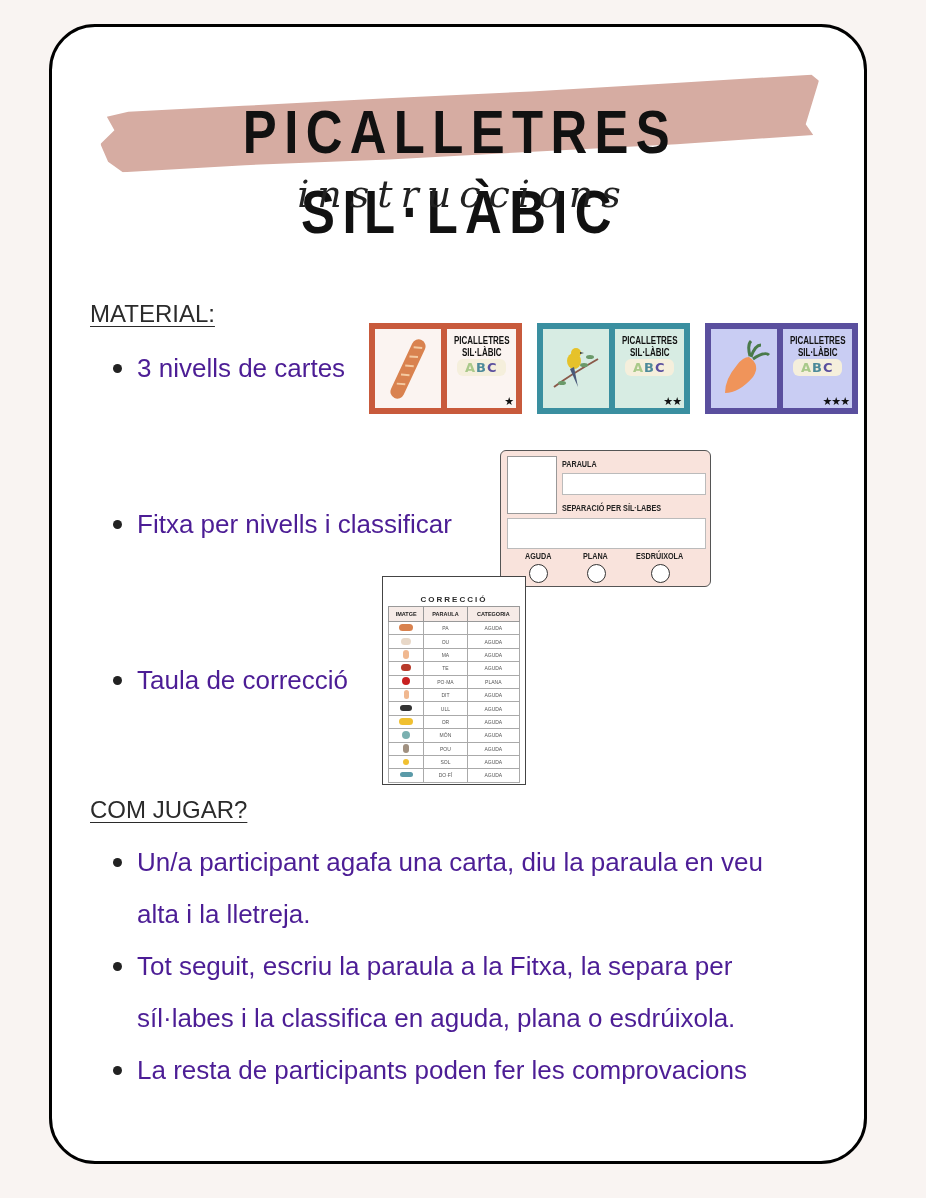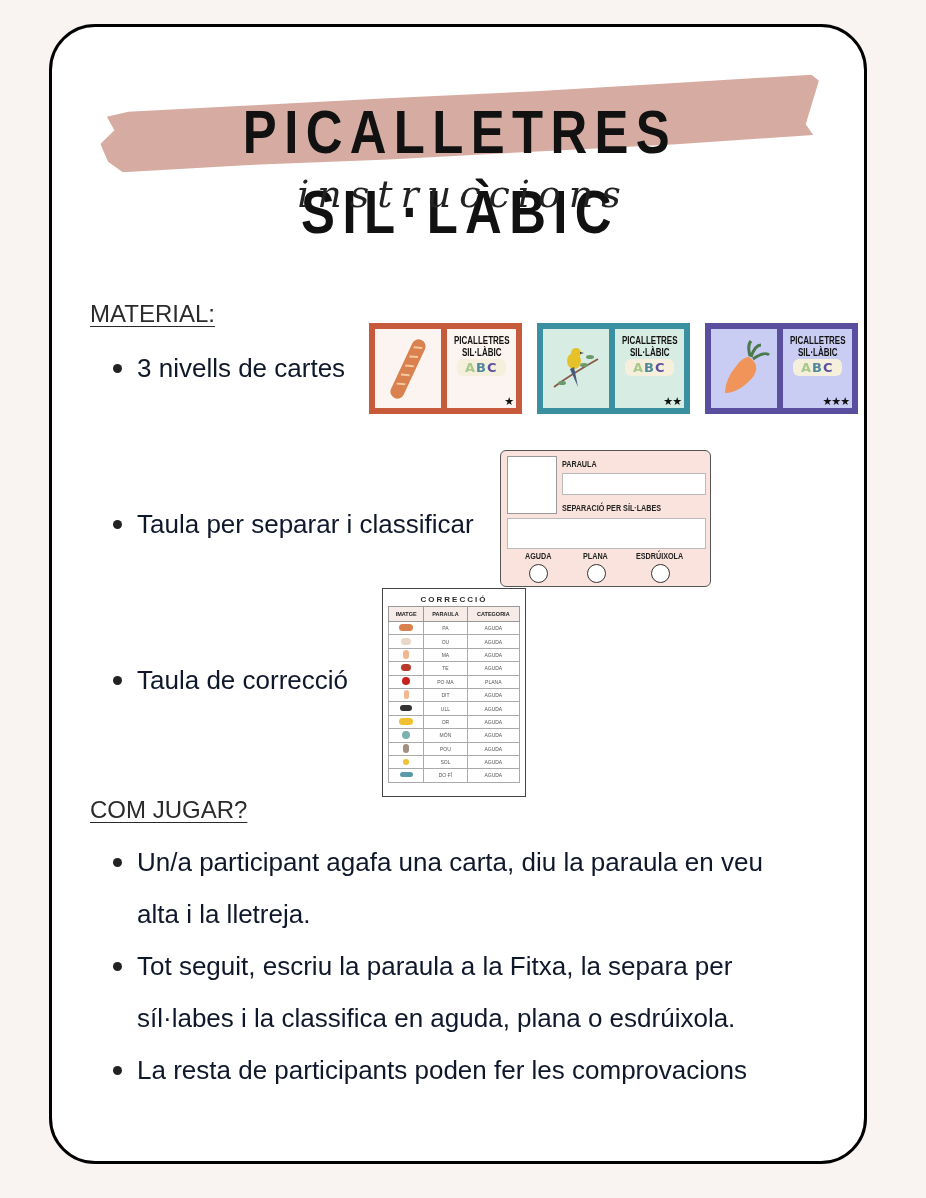--- a/index.html
+++ b/index.html
@@ -2,35 +2,35 @@
 <html><head>
 <meta charset="utf-8">
 <style>
   html, body { margin:0; padding:0; }
   body { width:926px; height:1198px; background:#f9f4f2; position:relative; overflow:hidden; font-family:"DejaVu Sans", sans-serif; color:#2b2b2b; }
   .page { position:absolute; left:49px; top:24px; width:818px; height:1140px; background:#fff; border:3px solid #000; border-radius:46px; box-sizing:border-box; }
   .brush { position:absolute; left:100px; top:80px; width:720px; height:90px; background:#d6aca2; transform:rotate(-1.6deg); clip-path:polygon(1% 30%,4% 25%,20% 22%,40% 18%,60% 15%,80% 10%,99% 5%,100% 12%,98% 60%,99% 72%,80% 78%,60% 82%,40% 86%,20% 88%,3% 92%,1% 80%,0% 60%,2% 45%); }
   .title { position:absolute; left:100px; top:92px; width:720px; text-align:center; font-family:"Liberation Sans Narrow","Liberation Sans",sans-serif; font-weight:bold; font-size:62px; letter-spacing:9px; color:#111; transform:scaleX(0.82); transform-origin:center; line-height:80px; }
   .subtitle { position:absolute; left:0; top:172px; width:926px; text-align:center; font-family:"DejaVu Serif", serif; font-style:italic; font-size:38px; letter-spacing:8px; color:#222; font-weight:200; }
   .heading { position:absolute; left:90px; font-size:24px; text-decoration:underline; text-underline-offset:4px; text-decoration-thickness:1px; color:#2b2b2b; font-family:"Liberation Sans", sans-serif; }
-  .bullet { position:absolute; left:113px; font-size:26px; font-family:"Liberation Sans", sans-serif; color:#0f172a; line-height:52px; }
+  .bullet { position:absolute; left:113px; font-size:26px; font-family:"Liberation Sans", sans-serif; color:#4c1d95; line-height:52px; }
   .bullet .dot { position:absolute; left:0; top:22px; width:9px; height:9px; border-radius:50%; background:#222; }
   .bullet .txt { display:block; padding-left:24px; }
   .card { position:absolute; top:323px; width:153px; height:91px; box-sizing:border-box; display:flex; padding:6px; gap:6px; }
   .card .half { flex:1; background:#fbf4f1; position:relative; display:flex; align-items:center; justify-content:center; }
   .card .brand { flex-direction:column; justify-content:flex-start; padding-top:6px; }
   .card .brand-name { font-family:"Liberation Sans", sans-serif; font-weight:bold; font-size:10px; line-height:12px; text-align:center; color:#111; transform:scaleX(0.8); }
   .card .abc { font-weight:bold; font-size:13px; background:#f5efdc; padding:1px 8px; border-radius:6px; letter-spacing:1px; }
   .card .stars { position:absolute; right:3px; bottom:0px; font-size:11px; color:#111; letter-spacing:-1px; }
   .fitxa { position:absolute; left:500px; top:450px; width:211px; height:137px; background:#f9e3dc; border:1px solid #555; border-radius:6px; box-sizing:border-box; }
   .fitxa .imgbox { position:absolute; left:6px; top:5px; width:48px; height:56px; background:#fff; border:1px solid #999; }
   .fitxa .lbl { position:absolute; font-family:"Liberation Sans", sans-serif; font-weight:bold; font-size:9px; color:#222; transform:scaleX(0.8); transform-origin:left; }
   .fitxa .field { position:absolute; background:#fff; border:1px solid #bbb; }
   .fitxa .circle { position:absolute; width:17px; height:17px; border-radius:50%; background:#fff; border:1px solid #333; }
-  .taula { position:absolute; left:382px; top:588px; width:144px; height:209px; background:#fff; border:1px solid #444; box-sizing:border-box; padding:4px 5px; }
+  .taula { position:absolute; left:382px; top:576px; width:144px; height:209px; background:#fff; border:1px solid #444; box-sizing:border-box; padding:16px 5px; }
   .taula .tt { text-align:center; font-family:"Liberation Sans", sans-serif; font-weight:bold; font-size:8px; letter-spacing:2px; line-height:13px; }
   .taula table { width:100%; border-collapse:collapse; font-family:"Liberation Sans", sans-serif; font-size:5px; color:#555; }
   .taula th { background:#f6ebe7; font-weight:bold; font-size:5.5px; color:#222; height:12px; border:1px solid #999; }
   .taula td { border:1px solid #aaa; text-align:center; height:12.4px; padding:0; }
   .taula .ico { display:inline-block; width:14px; height:7px; border-radius:4px; }
 </style>
 </head>
 <body>
 
 <div class="page"></div>
@@ -40,21 +40,21 @@
 <div class="subtitle">instruccions</div>
 
 <div class="heading" style="top:300px;">MATERIAL:</div>
 
 <div class="bullet" style="top:342px;">
   <span class="dot"></span>
   <span class="txt">3 nivells de cartes</span>
 </div>
 <div class="bullet" style="top:498px;">
   <span class="dot"></span>
-  <span class="txt">Taula per separar i classificar</span>
+  <span class="txt">Fitxa per nivells i classificar</span>
 </div>
 <div class="bullet" style="top:654px;">
   <span class="dot"></span>
   <span class="txt">Taula de correcció</span>
 </div>
 
 <div class="card" style="left:369px; background:#c85a3c;">
   <div class="half" style="background:#fbf4f1;">
     <svg width="36" height="68" viewBox="0 0 36 68">
         <g transform="rotate(25 18 34)">

